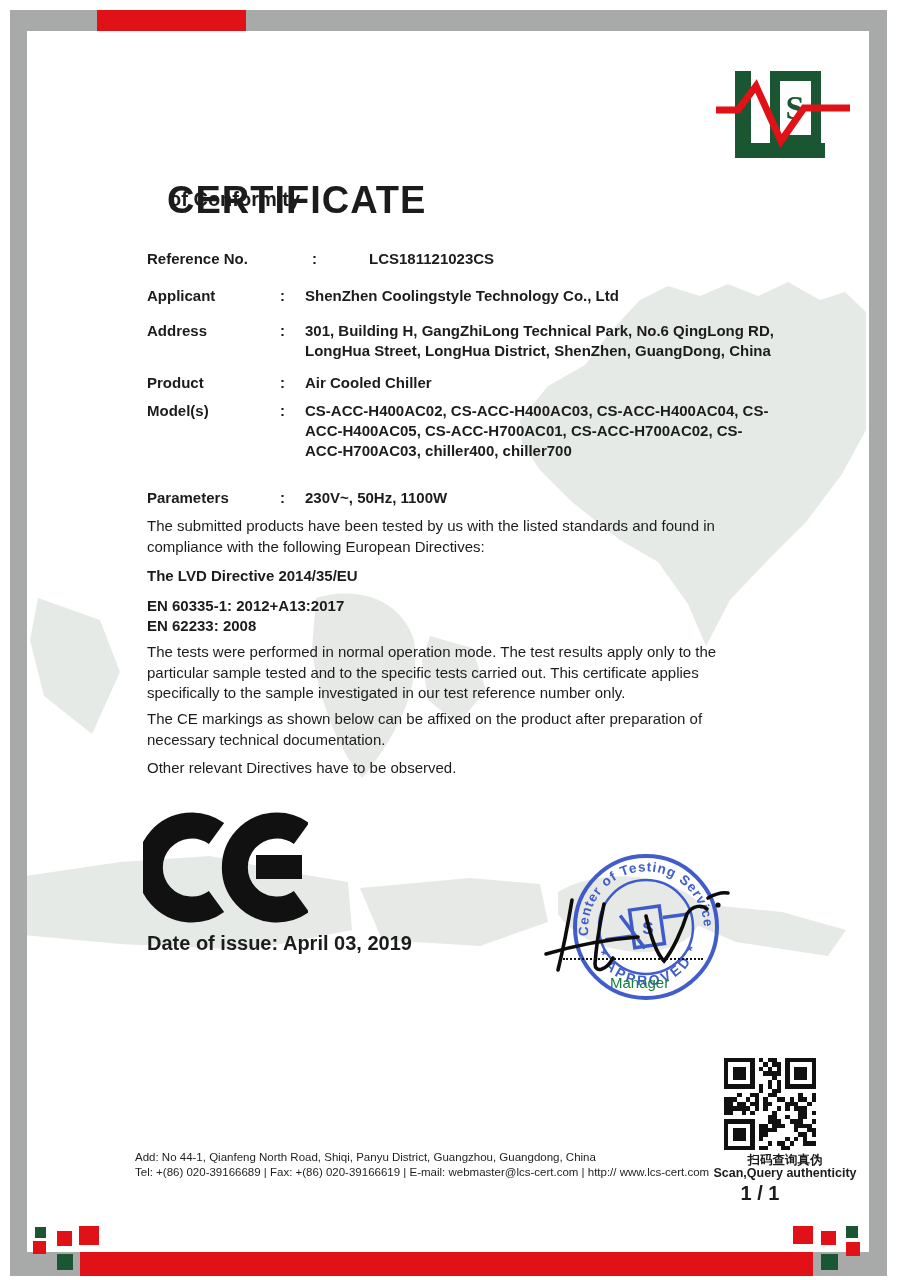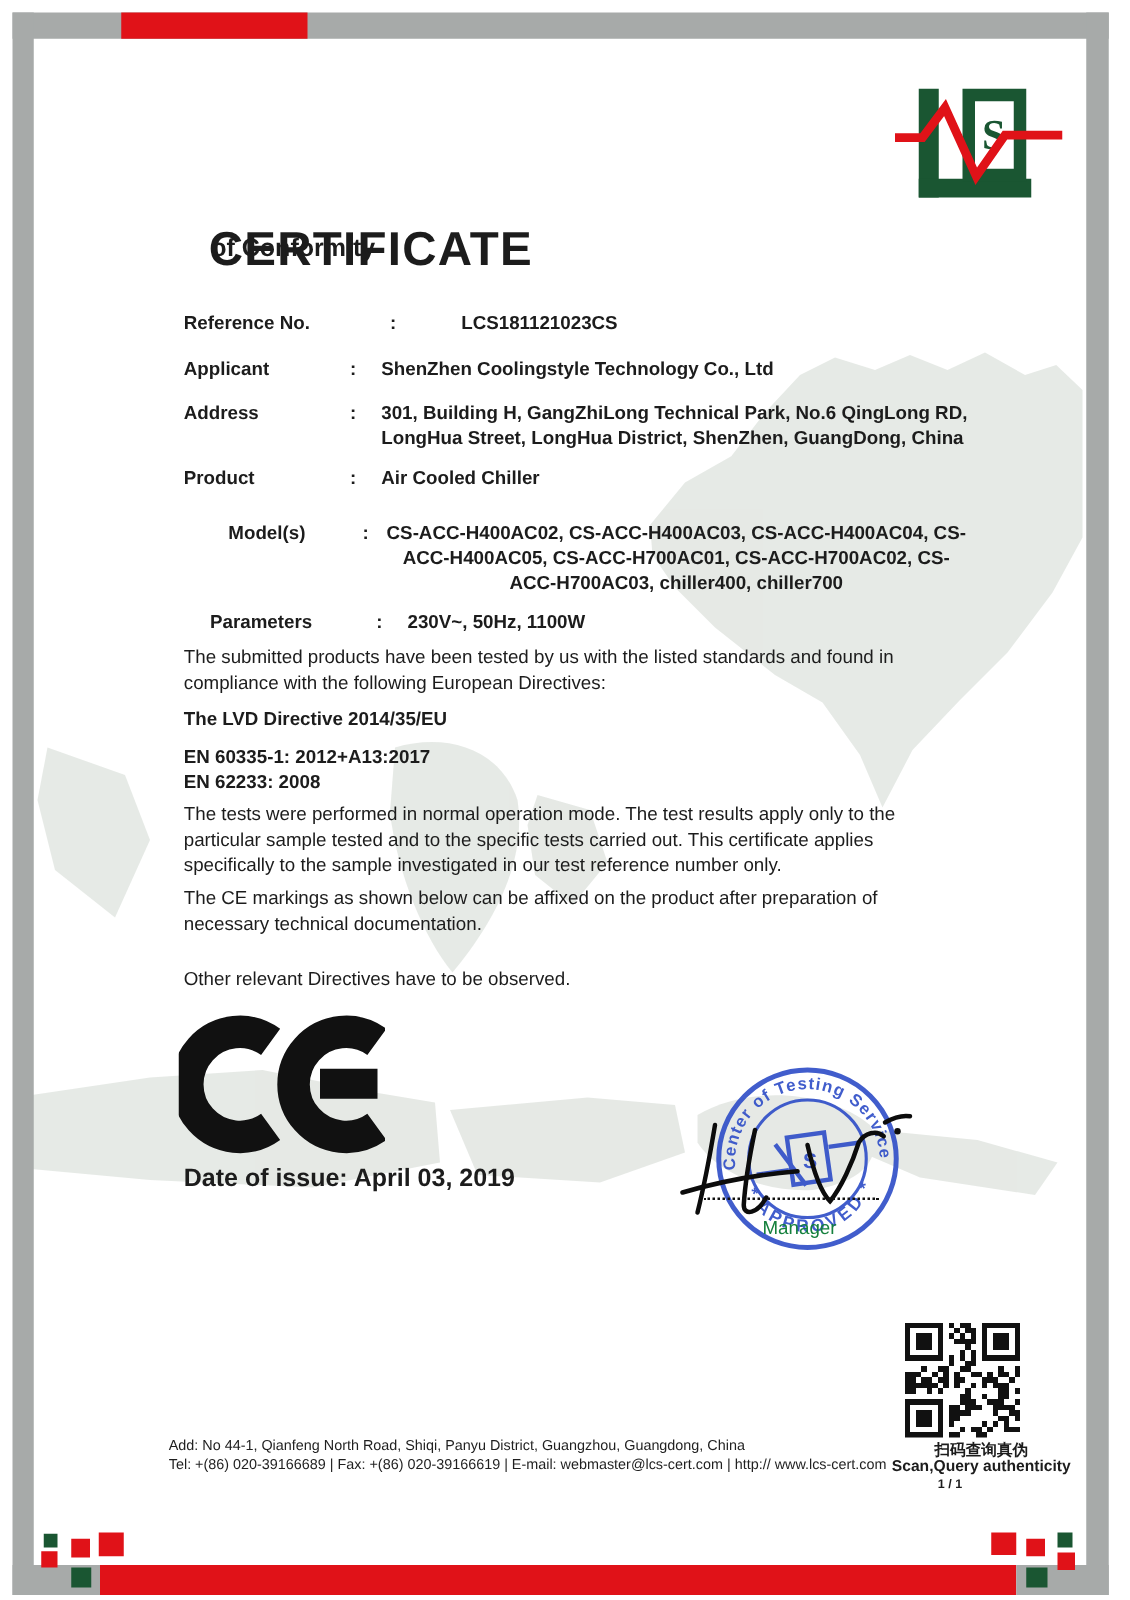--- a/index.html
+++ b/index.html
@@ -32,21 +32,21 @@
   .ce-mark{position:absolute;left:143px;top:810px;}
   .date-issue{position:absolute;left:147px;top:932px;font-size:20px;font-weight:700;}
   .stamp{position:absolute;left:570px;top:850px;}
   .signature{position:absolute;left:540px;top:858px;}
   .dotline{position:absolute;left:563px;top:958px;width:140px;border-bottom:2px dotted #111;}
   .manager{position:absolute;left:610px;top:974px;font-size:15px;color:#15803d;}
   .footer-left{position:absolute;left:135px;top:1150px;font-size:11.5px;line-height:14.5px;color:#1f1f1f;}
   .qr{position:absolute;left:724px;top:1058px;}
   .scan-cn{position:absolute;left:700px;top:1152px;width:170px;text-align:center;font-size:12.5px;font-weight:700;}
   .scan-en{position:absolute;left:690px;top:1166px;width:190px;text-align:center;font-size:12.5px;font-weight:700;}
-  .page-num{position:absolute;left:700px;top:1182px;width:120px;text-align:center;font-size:10px;font-weight:700;}
+  .page-num{position:absolute;left:700px;top:1182px;width:120px;text-align:center;font-size:20px;font-weight:700;}
 </style>
 </head>
 <body>
 
 <div class="page">
 
   <svg class="map" width="904" height="1280" viewBox="0 0 904 1280">
     <g fill="#d2d8d1" opacity="0.55">
       <path d="M520,420 L548,386 585,365 612,330 640,300 668,286 700,296 728,284 758,296 788,282 820,300 845,292 866,312 866,430 842,474 806,522 768,560 730,600 706,646 688,604 658,562 620,540 572,502 540,470 522,444 Z"></path>
       <path d="M316,598 C356,586 400,598 414,640 C422,692 392,742 362,778 C340,752 318,700 312,650 Z"></path>
@@ -105,39 +105,39 @@
       <div class="frow" style="top:72px;">
         <span class="flabel">Address</span>
         <span class="fcolon">:</span>
         <span class="fvalue">301, Building H, GangZhiLong Technical Park, No.6 QingLong RD, LongHua Street, LongHua District, ShenZhen, GuangDong, China</span>
       </div>
       <div class="frow" style="top:124px;">
         <span class="flabel">Product</span>
         <span class="fcolon">:</span>
         <span class="fvalue">Air Cooled Chiller</span>
       </div>
-      <div class="frow" style="top:168px;text-align:center;">
+      <div class="frow" style="top:152px;">
         <span class="flabel">Model(s)</span>
         <span class="fcolon">:</span>
         <span class="fvalue">CS-ACC-H400AC02, CS-ACC-H400AC03, CS-ACC-H400AC04, CS-ACC-H400AC05, CS-ACC-H700AC01, CS-ACC-H700AC02, CS-ACC-H700AC03, chiller400, chiller700</span>
       </div>
-      <div class="frow" style="top:239px;margin-left:21px;">
+      <div class="frow" style="top:239px;">
         <span class="flabel">Parameters</span>
         <span class="fcolon">:</span>
         <span class="fvalue">230V~, 50Hz, 1100W</span>
       </div>
     </div>
 
     <div class="p" style="top:516px;">The submitted products have been tested by us with the listed standards and found in compliance with the following European Directives:</div>
     <div class="p bold" style="top:566px;">The LVD Directive 2014/35/EU</div>
     <div class="p bold" style="top:596px;">EN 60335-1: 2012+A13:2017</div>
     <div class="p bold" style="top:616px;">EN 62233: 2008</div>
     <div class="p" style="top:709px;">The CE markings as shown below can be affixed on the product after preparation of necessary technical documentation.</div>
     <div class="p" style="top:642px;">The tests were performed in normal operation mode. The test results apply only to the particular sample tested and to the specific tests carried out. This certificate applies specifically to the sample investigated in our test reference number only.</div>
-    <div class="p" style="top:758px;margin-top:16px;">Other relevant Directives have to be observed.</div>
+    <div class="p" style="top:758px;">Other relevant Directives have to be observed.</div>
 
     <svg class="ce-mark" width="165" height="115" viewBox="0 0 165 115">
       <g fill="none" stroke="#111111" stroke-width="26">
         <path d="M 73.5,23.5 A 42 42 0 1 0 73.5,91.5"></path>
         <path d="M 158.5,23.5 A 42 42 0 1 0 158.5,91.5"></path>
       </g>
       <rect x="113" y="45" width="46" height="24" fill="#111111"></rect>
     </svg>
 
     <div class="date-issue">Date of issue: April 03, 2019</div>

